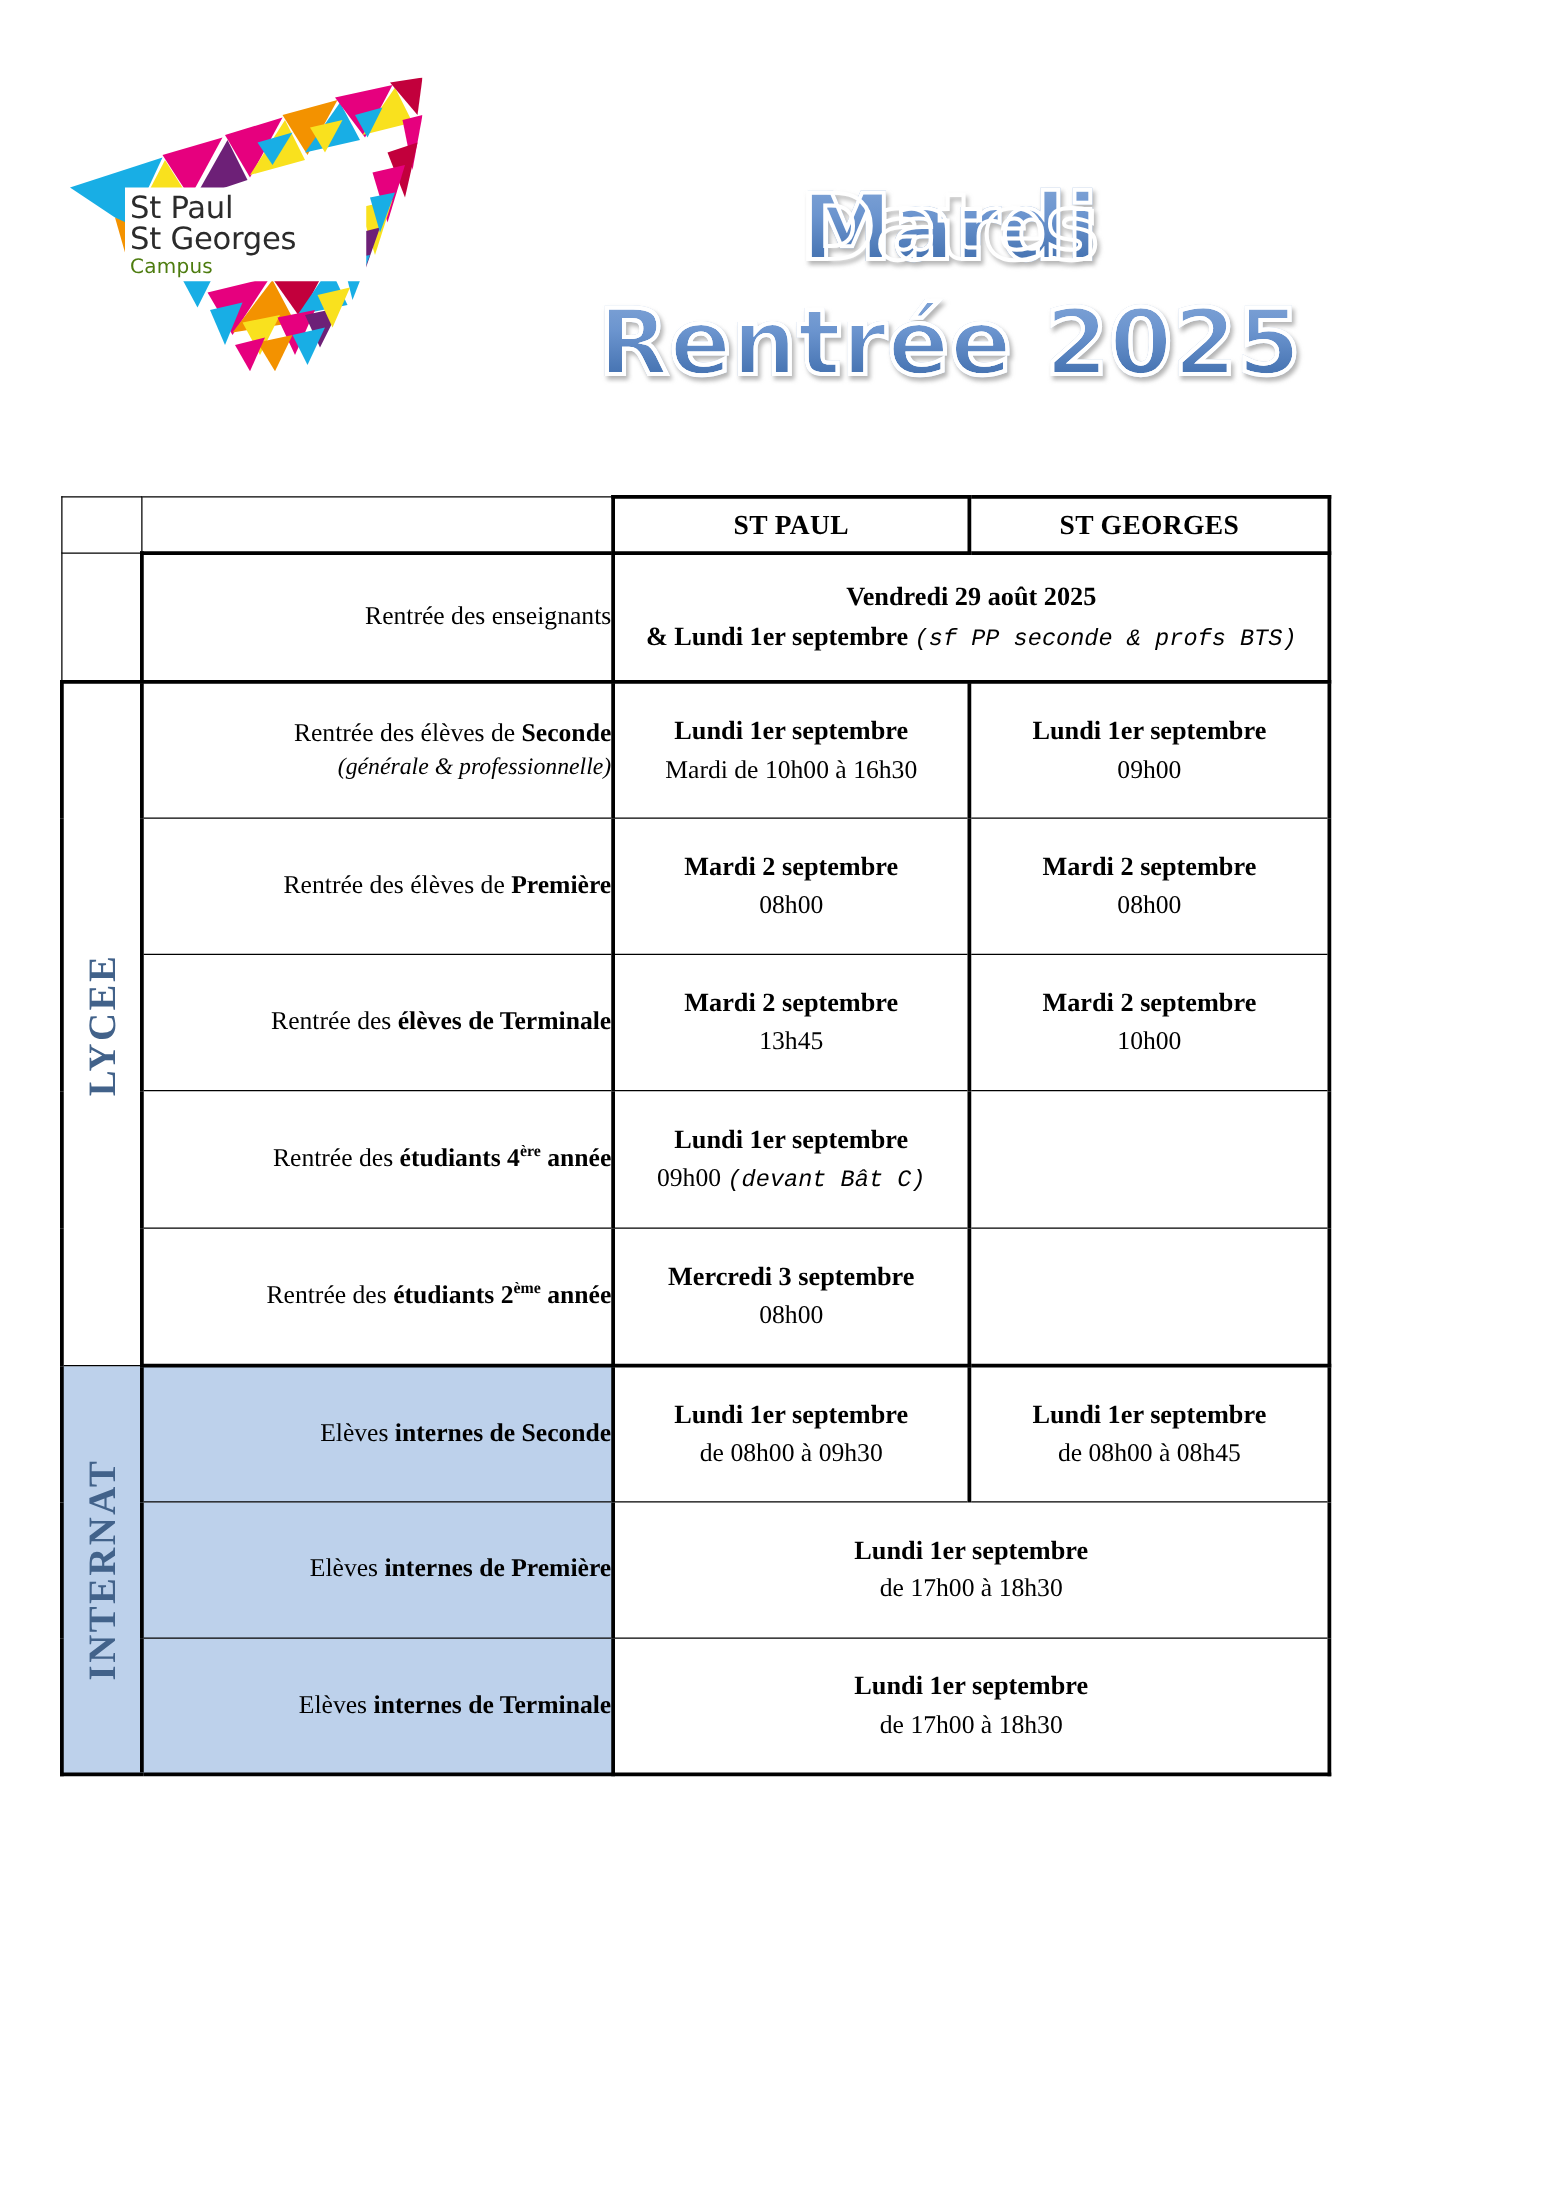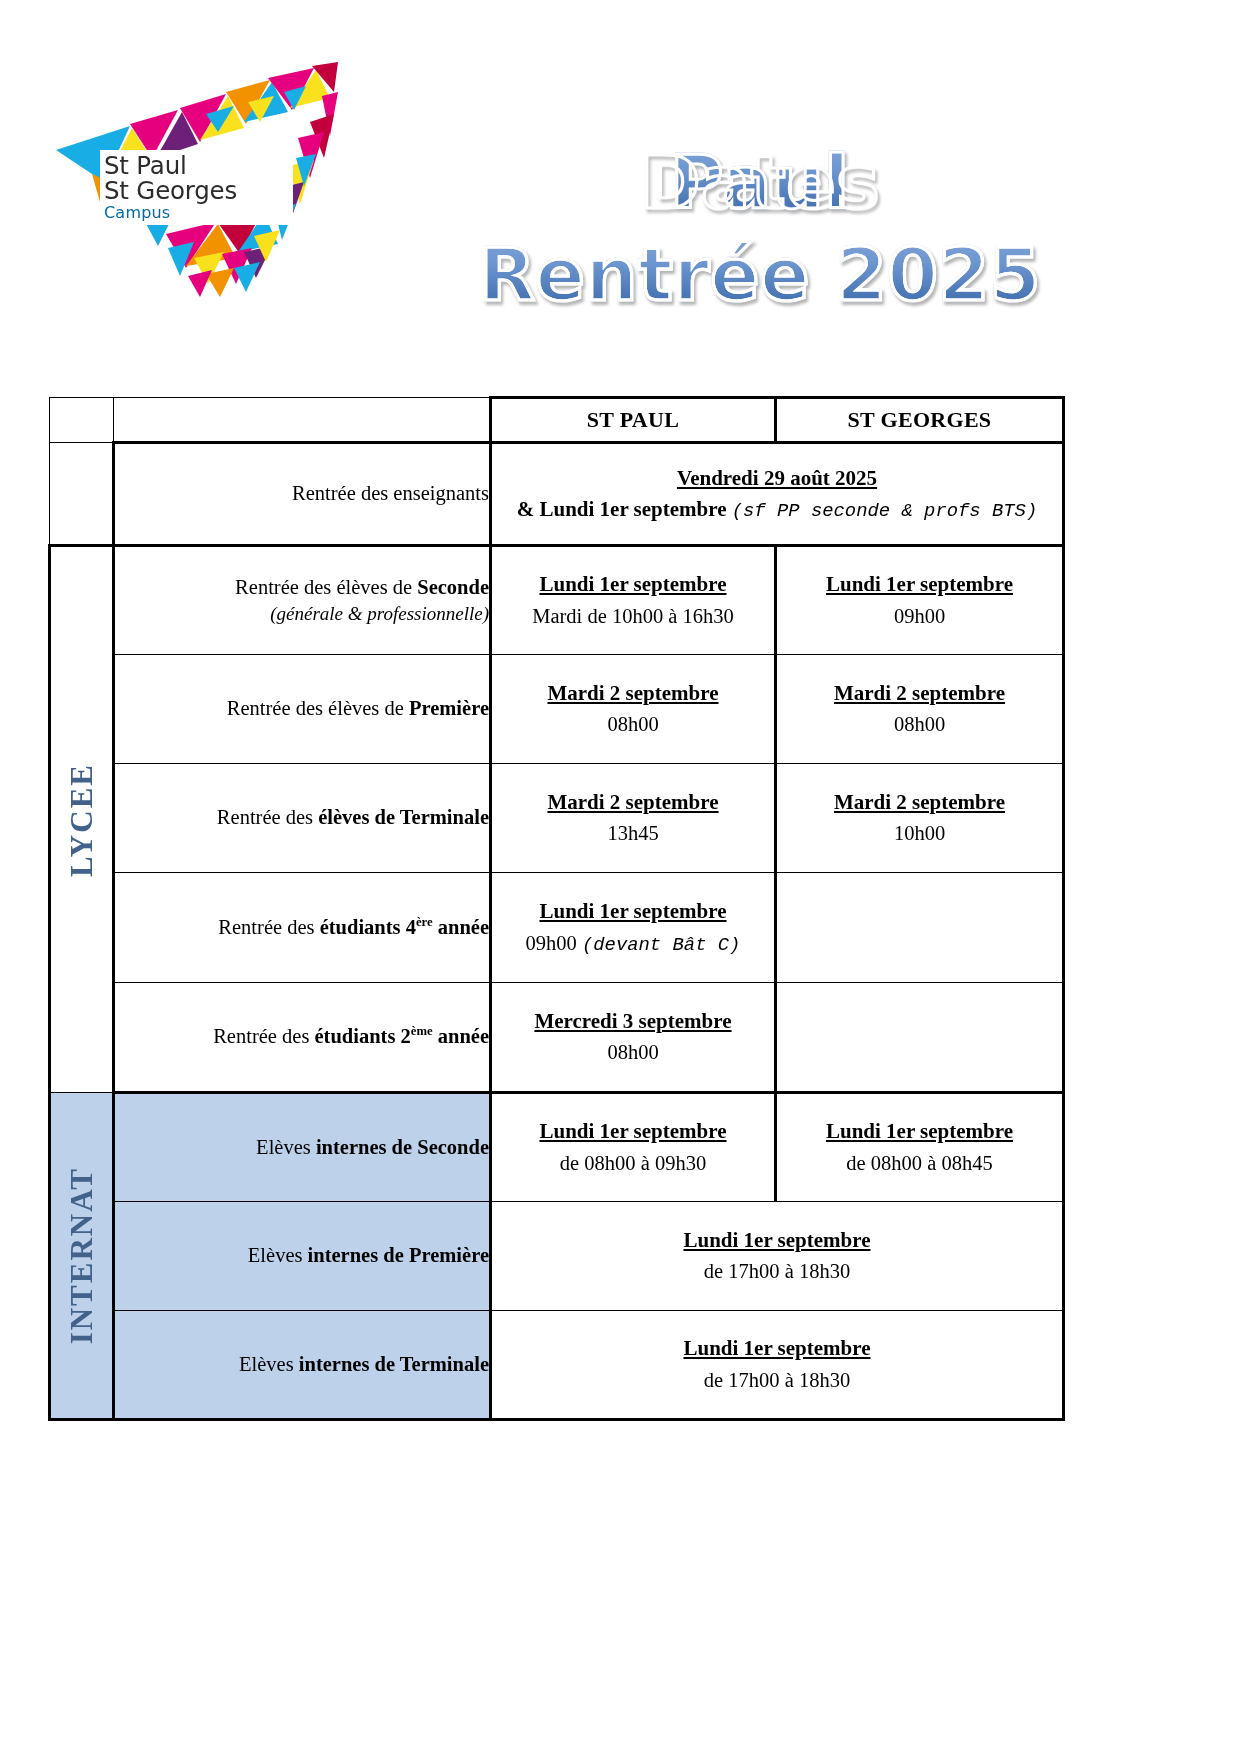--- a/index.html
+++ b/index.html
@@ -38,21 +38,21 @@
   }
   #logo .wm1, #logo .wm2 {
     font-size: 24.5px;
     color: #2b2b2b;
     font-weight: 400;
     letter-spacing: -0.2px;
     white-space: nowrap;
   }
   #logo .wm3 {
     font-size: 16px;
-    color: #0369a1;
+    color: #4d7c0f;
     font-weight: 400;
     letter-spacing: 0.2px;
     margin-top: 2px;
   }
 
   
   #title {
     position: absolute;
     left: 430px;
     top: 88px;
@@ -149,21 +149,21 @@
     margin-left: 28px;
   }
   td.label b { font-weight: bold; }
   td.label sup { font-size: 0.62em; vertical-align: super; line-height: 0; }
 
   td.val {
     text-align: center;
     padding: 8px 6px;
     line-height: 1.5;
   }
-  td.val .l1 { font-weight: bold; font-size: 21px; display: block; text-decoration: underline; }
+  td.val .l1 { font-weight: bold; font-size: 21px; display: block; }
   td.val .l2 { font-size: 20.5px; display: block; }
   td.val .l2 i, td.val .l1 i { font-style: italic; font-size: 0.92em; font-weight: normal; font-family: Liberation Mono, monospace; }
   td.val .inl { font-weight: bold; font-size: 21px; }
 
   td.grey { background: #bfbfbf; }
 
   td.side {
     background: #ffff00;
     text-align: center;
     vertical-align: middle;
@@ -232,21 +232,21 @@
     <polygon points="96,158 126,152 110,184" fill="#18aee5"></polygon>
   </svg>
   <div class="wordmark">
     <div class="wm1">St Paul</div>
     <div class="wm2">St Georges</div>
     <div class="wm3">Campus</div>
   </div>
 </div>
 
 <h1 id="title">
-  <span class="tline" data-txt="Dates">Paul</span>
+  <span class="tline" data-txt="Dates">Mardi</span>
   <span class="tline" data-txt="Rentrée 2025">Rentrée 2025</span>
 </h1>
 
 <div id="sheet">
 <table class="grid">
   <colgroup>
     <col class="c-side">
         <col class="c-label">
         <col class="c-paul">
         <col class="c-geo">

